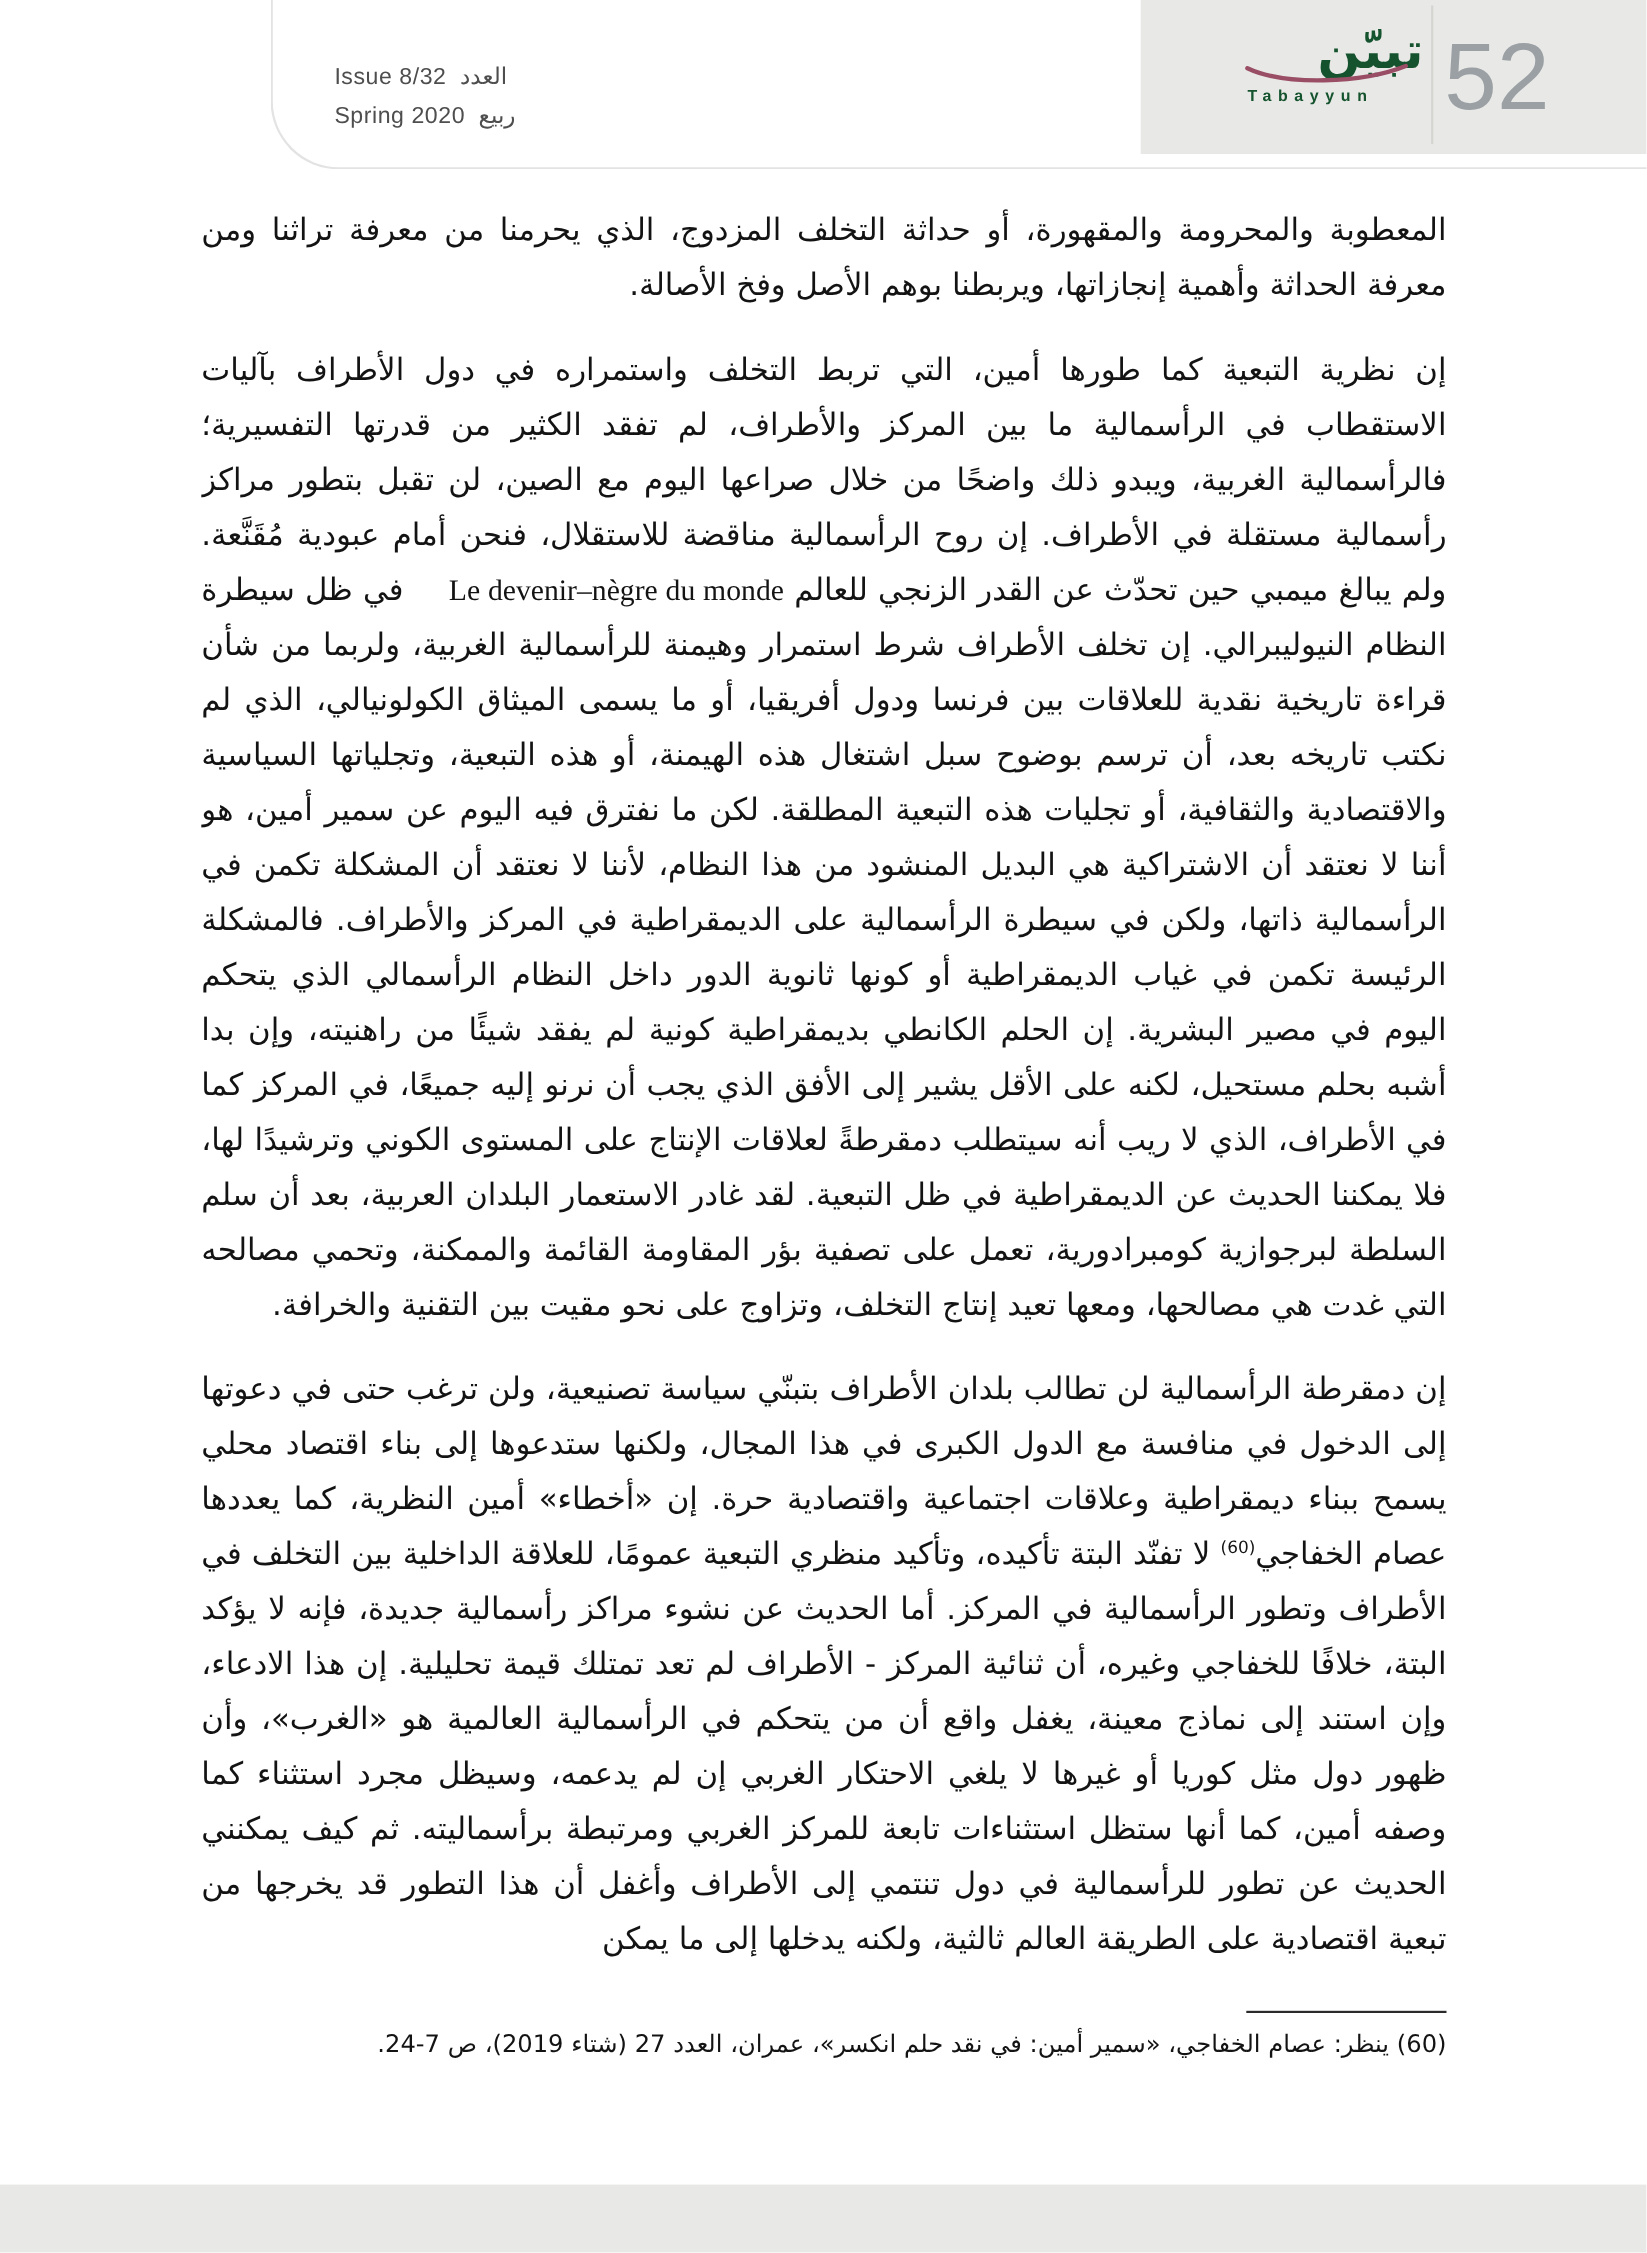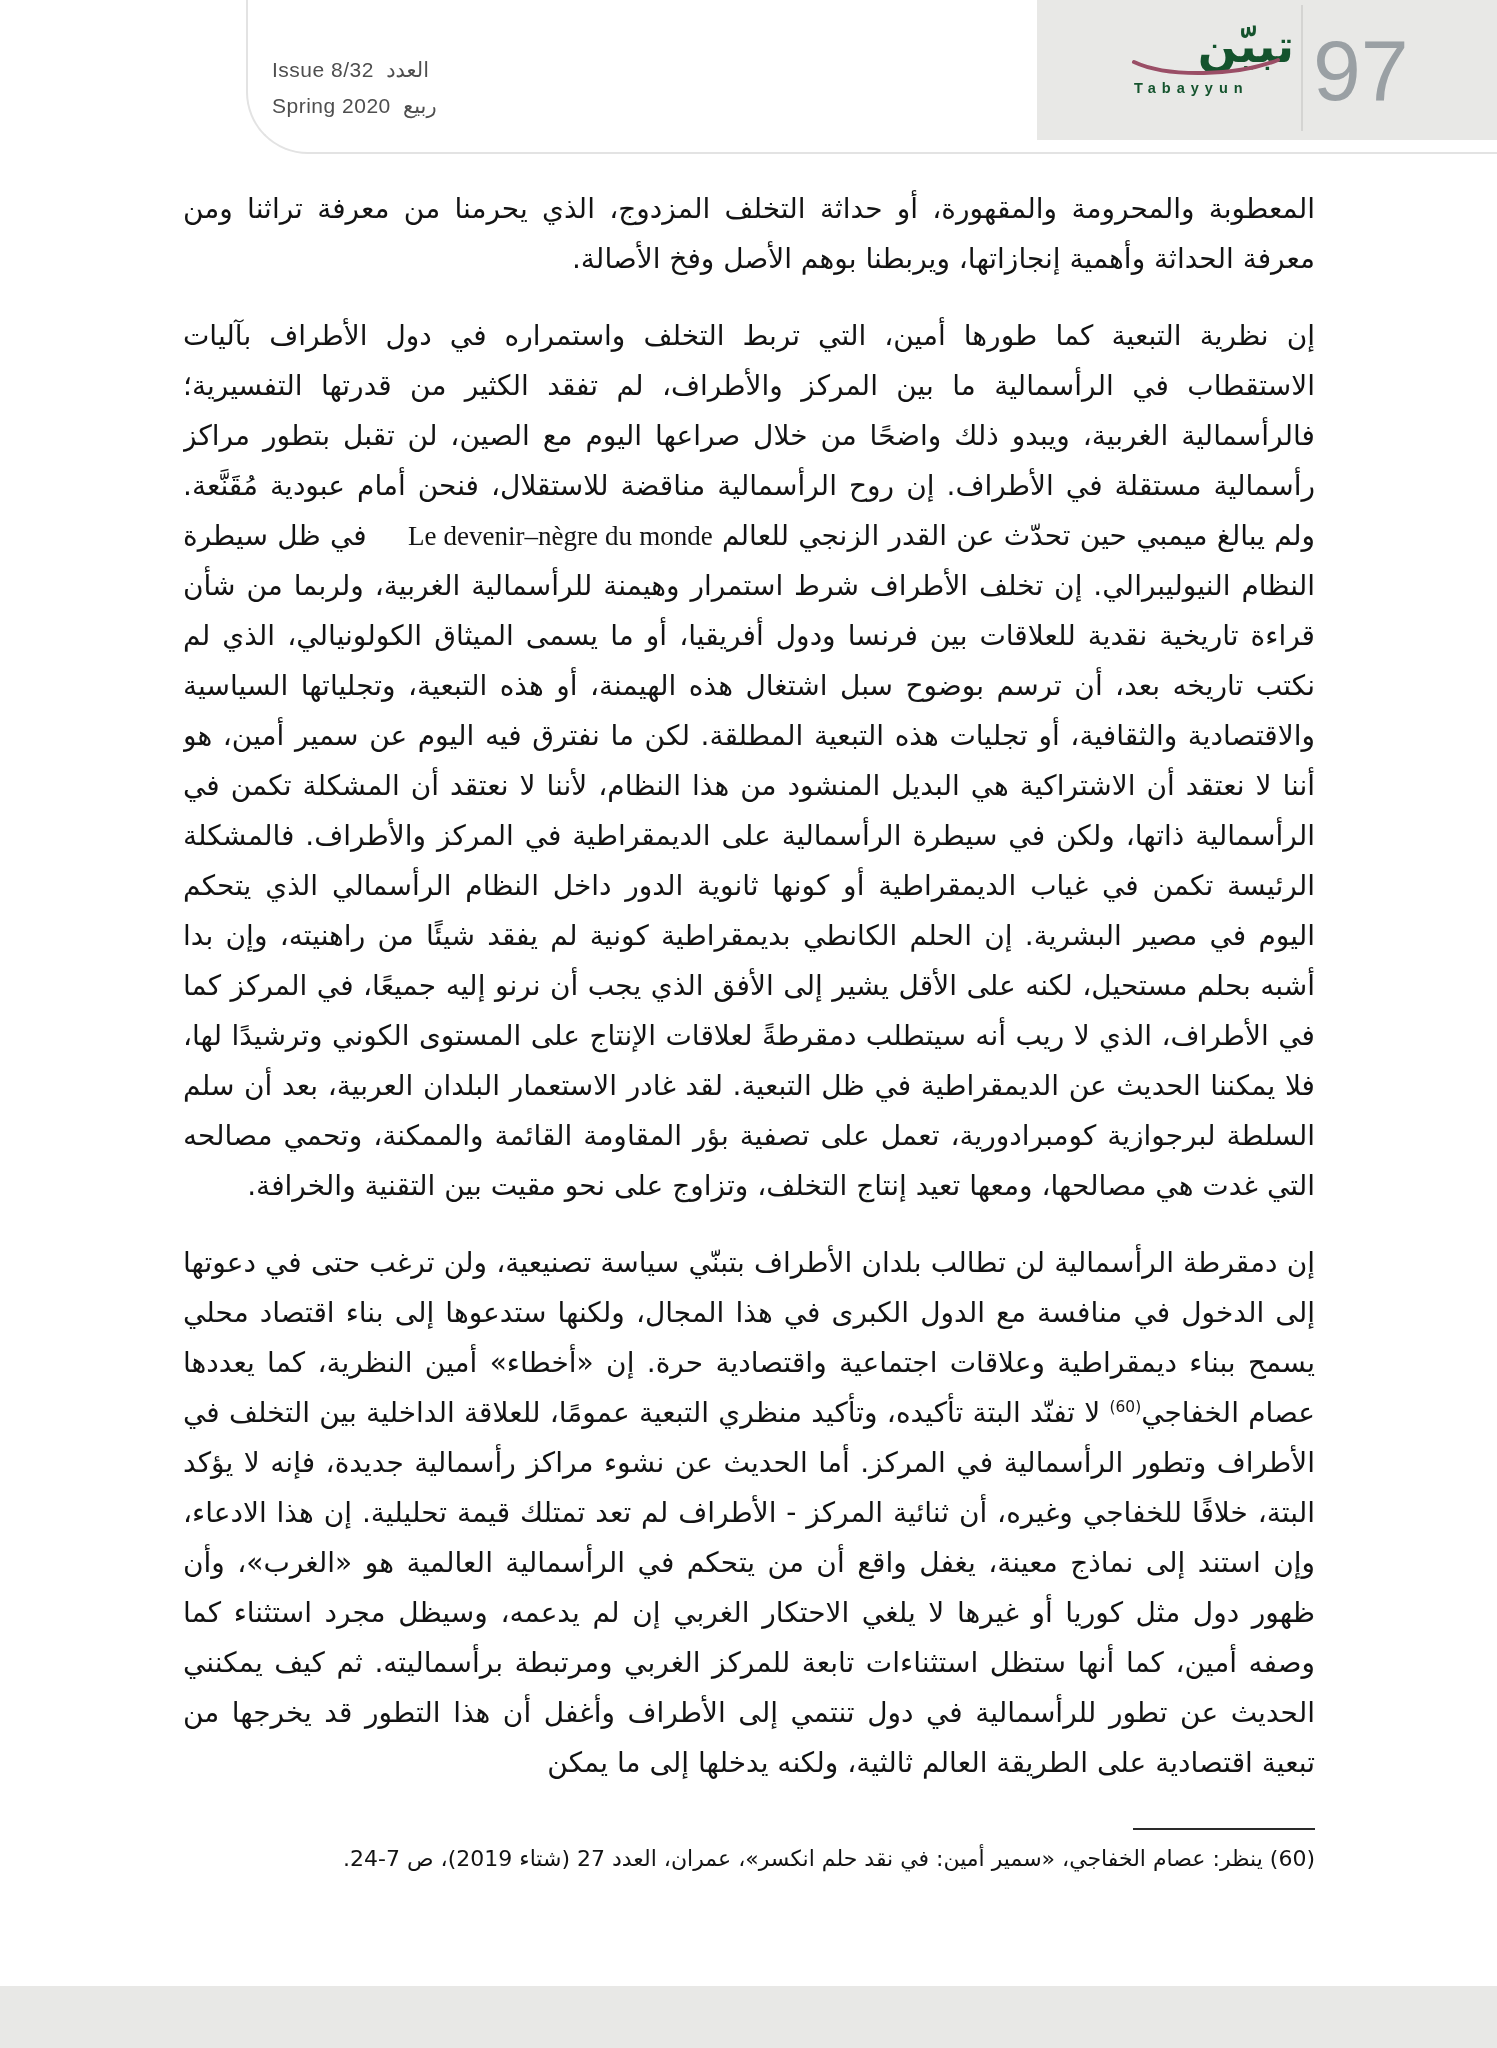--- a/index.html
+++ b/index.html
@@ -20,21 +20,21 @@
     width: 1310px;
     height: 232px;
     border-left: 2px solid #e3e3e3;
     border-bottom: 2px solid #e3e3e3;
     border-bottom-left-radius: 62px;
   }
 
   
   .issue-block {
     position: absolute;
-    left: 272px;
+    left: 304px;
     top: 52px;
     font-family: "Liberation Sans", sans-serif;
     font-size: 21px;
     line-height: 36px;
     color: #4e4e4e;
     letter-spacing: 0.5px;
     white-space: nowrap;
   }
   .issue-block .row span { margin-right: 6px; }
 
@@ -175,21 +175,21 @@
   <div class="logo">
     <div class="logo-ar">تبيّن</div>
     <svg class="logo-swoosh" width="176" height="26" viewBox="0 0 176 26">
       <path d="M6 8 C 40 24, 110 22, 150 6" stroke="#9a4e66" stroke-width="4" fill="none" stroke-linecap="round"></path>
     </svg>
     <div class="logo-latin">Tabayyun</div>
   </div>
 
   <div class="header-divider"></div>
 
-  <div class="page-number">97</div>
+  <div class="page-number">52</div>
 
   <div class="body-text">
       <p class="para"><span class="seg-ar">المعطوبة والمحرومة والمقهورة، أو حداثة التخلف المزدوج، الذي يحرمنا من معرفة تراثنا ومن معرفة الحداثة وأهمية إنجازاتها، ويربطنا بوهم الأصل وفخ الأصالة.</span></p>
       <p class="para"><span class="seg-ar">إن نظرية التبعية كما طورها أمين، التي تربط التخلف واستمراره في دول الأطراف بآليات الاستقطاب في الرأسمالية ما بين المركز والأطراف، لم تفقد الكثير من قدرتها التفسيرية؛ فالرأسمالية الغربية، ويبدو ذلك واضحًا من خلال صراعها اليوم مع الصين، لن تقبل بتطور مراكز رأسمالية مستقلة في الأطراف. إن روح الرأسمالية مناقضة للاستقلال، فنحن أمام عبودية مُقَنَّعة. ولم يبالغ ميمبي حين تحدّث عن القدر الزنجي للعالم </span><span class="seg-latin">Le devenir–nègre du monde</span><span class="seg-ar"> في ظل سيطرة النظام النيوليبرالي. إن تخلف الأطراف شرط استمرار وهيمنة للرأسمالية الغربية، ولربما من شأن قراءة تاريخية نقدية للعلاقات بين فرنسا ودول أفريقيا، أو ما يسمى الميثاق الكولونيالي، الذي لم نكتب تاريخه بعد، أن ترسم بوضوح سبل اشتغال هذه الهيمنة، أو هذه التبعية، وتجلياتها السياسية والاقتصادية والثقافية، أو تجليات هذه التبعية المطلقة. لكن ما نفترق فيه اليوم عن سمير أمين، هو أننا لا نعتقد أن الاشتراكية هي البديل المنشود من هذا النظام، لأننا لا نعتقد أن المشكلة تكمن في الرأسمالية ذاتها، ولكن في سيطرة الرأسمالية على الديمقراطية في المركز والأطراف. فالمشكلة الرئيسة تكمن في غياب الديمقراطية أو كونها ثانوية الدور داخل النظام الرأسمالي الذي يتحكم اليوم في مصير البشرية. إن الحلم الكانطي بديمقراطية كونية لم يفقد شيئًا من راهنيته، وإن بدا أشبه بحلم مستحيل، لكنه على الأقل يشير إلى الأفق الذي يجب أن نرنو إليه جميعًا، في المركز كما في الأطراف، الذي لا ريب أنه سيتطلب دمقرطةً لعلاقات الإنتاج على المستوى الكوني وترشيدًا لها، فلا يمكننا الحديث عن الديمقراطية في ظل التبعية. لقد غادر الاستعمار البلدان العربية، بعد أن سلم السلطة لبرجوازية كومبرادورية، تعمل على تصفية بؤر المقاومة القائمة والممكنة، وتحمي مصالحه التي غدت هي مصالحها، ومعها تعيد إنتاج التخلف، وتزاوج على نحو مقيت بين التقنية والخرافة.</span></p>
       <p class="para"><span class="seg-ar">إن دمقرطة الرأسمالية لن تطالب بلدان الأطراف بتبنّي سياسة تصنيعية، ولن ترغب حتى في دعوتها إلى الدخول في منافسة مع الدول الكبرى في هذا المجال، ولكنها ستدعوها إلى بناء اقتصاد محلي يسمح ببناء ديمقراطية وعلاقات اجتماعية واقتصادية حرة. إن «أخطاء» أمين النظرية، كما يعددها عصام الخفاجي</span><sup class="seg-sup">(60)</sup><span class="seg-ar"> لا تفنّد البتة تأكيده، وتأكيد منظري التبعية عمومًا، للعلاقة الداخلية بين التخلف في الأطراف وتطور الرأسمالية في المركز. أما الحديث عن نشوء مراكز رأسمالية جديدة، فإنه لا يؤكد البتة، خلافًا للخفاجي وغيره، أن ثنائية المركز - الأطراف لم تعد تمتلك قيمة تحليلية. إن هذا الادعاء، وإن استند إلى نماذج معينة، يغفل واقع أن من يتحكم في الرأسمالية العالمية هو «الغرب»، وأن ظهور دول مثل كوريا أو غيرها لا يلغي الاحتكار الغربي إن لم يدعمه، وسيظل مجرد استثناء كما وصفه أمين، كما أنها ستظل استثناءات تابعة للمركز الغربي ومرتبطة برأسماليته. ثم كيف يمكنني الحديث عن تطور للرأسمالية في دول تنتمي إلى الأطراف وأغفل أن هذا التطور قد يخرجها من تبعية اقتصادية على الطريقة العالم ثالثية، ولكنه يدخلها إلى ما يمكن</span></p>
     </div>
 
   <div class="footnote-rule"></div>
   <div class="footnote"><span class="seg-ar">(60)  ينظر: عصام الخفاجي، «سمير أمين: في نقد حلم انكسر»، </span><b class="seg-bold">عمران</b><span class="seg-ar">، العدد 27 (شتاء 2019)، ص 7-24.</span></div>
 

